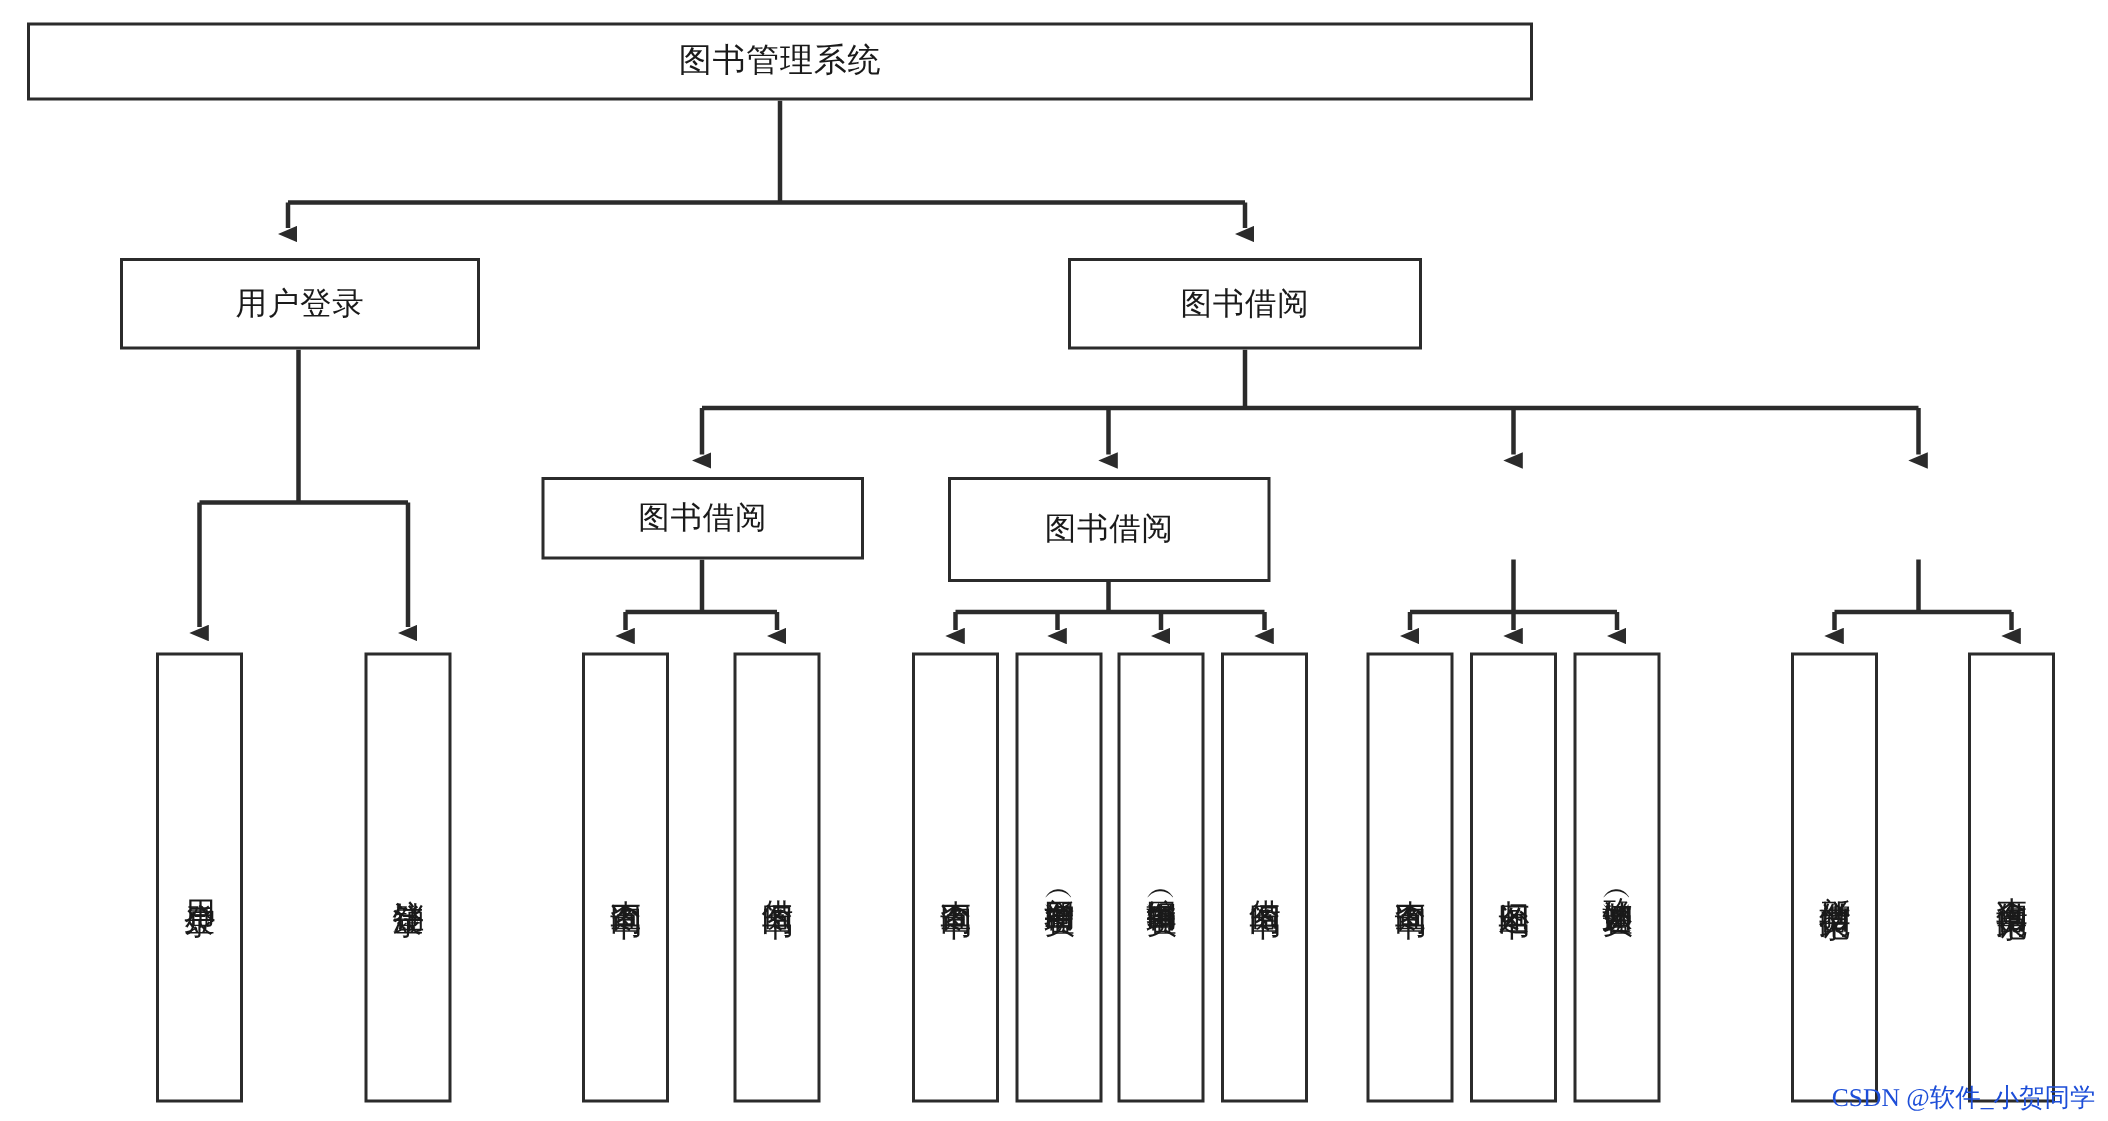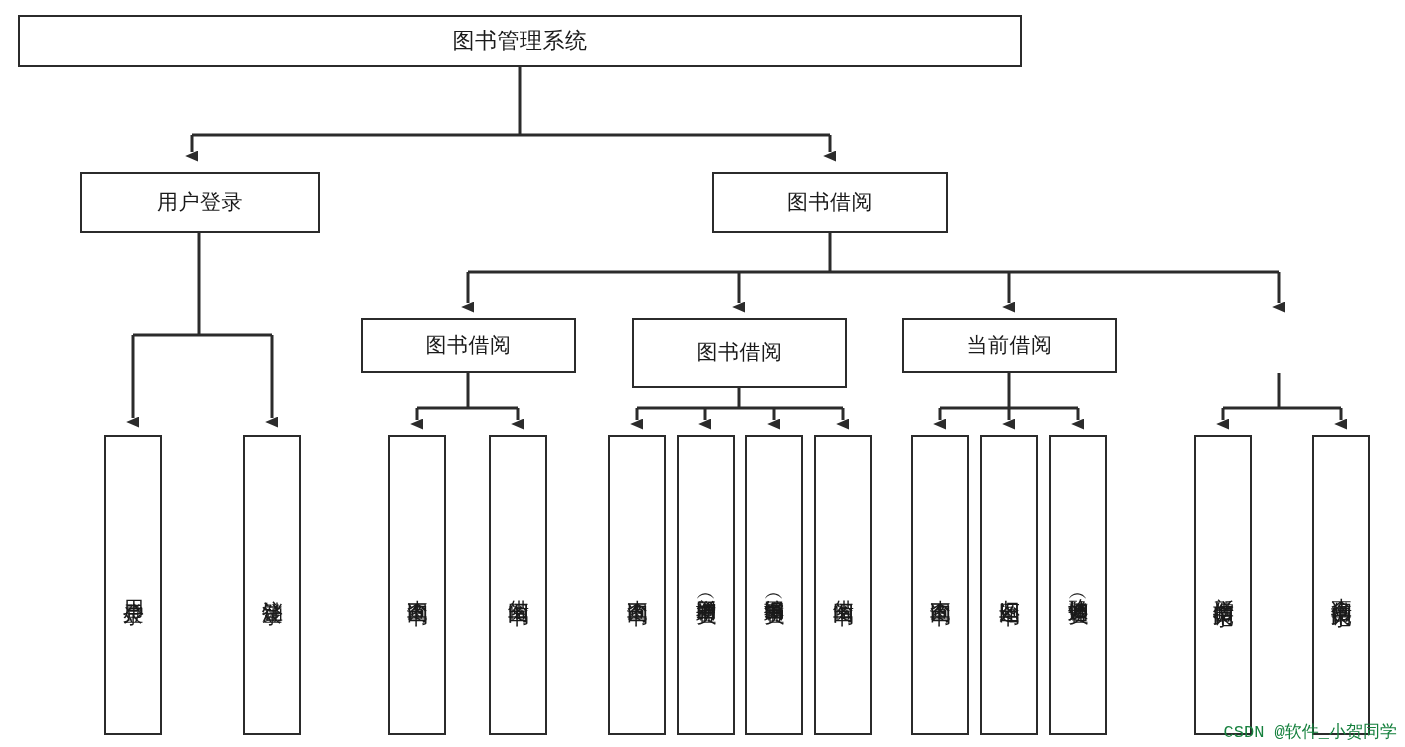--- a/index.html
+++ b/index.html
@@ -66,24 +66,24 @@
   }
   .node.vert.tall-text .node-label {
     font-size: 20px;
     letter-spacing: 1px;
   }
   #watermark {
     position: absolute;
     right: 8px;
     bottom: 4px;
     font-size: 17px;
-    color: #15803d;
+    color: #1d4ed8;
     white-space: nowrap;
     pointer-events: none;
-    font-family: Liberation Mono, monospace;
+    font-family: Liberation Serif, serif;
   }
 </style>
 </head>
 <body>
 
 <div id="diagram-root">
 
   <svg id="diagram-svg" viewBox="0 0 1405 747">
     <defs>
       <marker id="arrow" markerWidth="11" markerHeight="13" refX="1.5" refY="6.2" orient="auto" markerUnits="userSpaceOnUse">
@@ -144,23 +144,20 @@
   <div class="node horiz" style="left:712px; top:172px; width:236px; height:61px;">
     <span class="node-label">图书借阅</span>
   </div>
 
   <div class="node horiz" style="left:361px; top:318px; width:215px; height:55px;">
     <span class="node-label">图书借阅</span>
   </div>
   <div class="node horiz" style="left:632px; top:318px; width:215px; height:70px;">
     <span class="node-label">图书借阅</span>
   </div>
-  <div class="node horiz" style="left:902px; top:318px; width:215px; height:55px;">
-    <span class="node-label">当前借阅</span>
-  </div>
 
   <div class="node vert" style="left:104px; top:435px; width:58px; height:300px;">
     <span class="node-label">用户登录</span>
   </div>
   <div class="node vert" style="left:243px; top:435px; width:58px; height:300px;">
     <span class="node-label">注销登录</span>
   </div>
 
   <div class="node vert" style="left:388px; top:435px; width:58px; height:300px;">
     <span class="node-label">查询图书</span>

